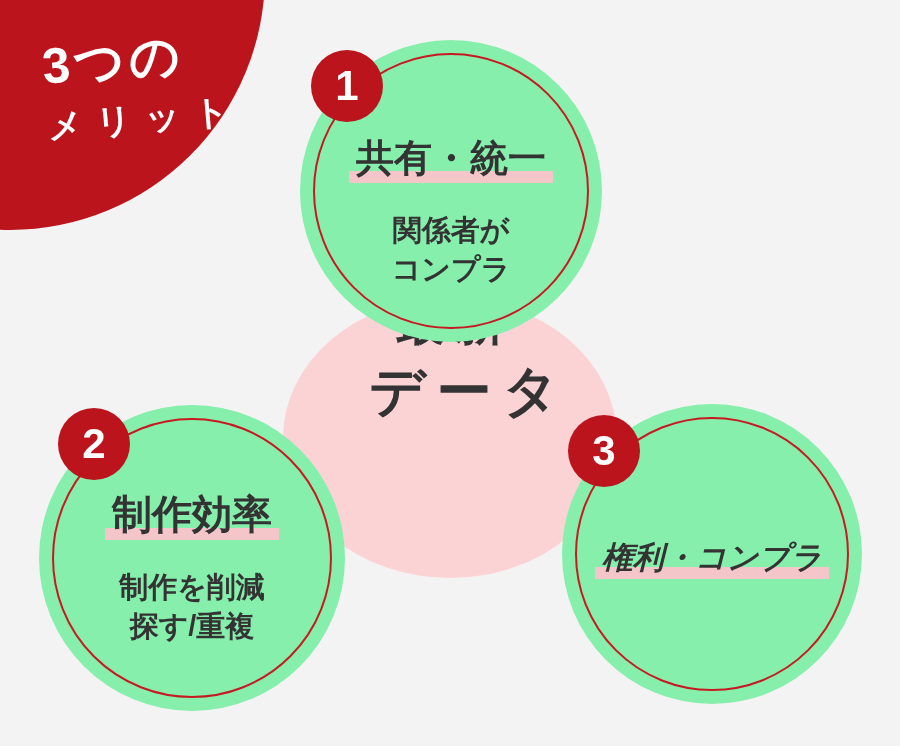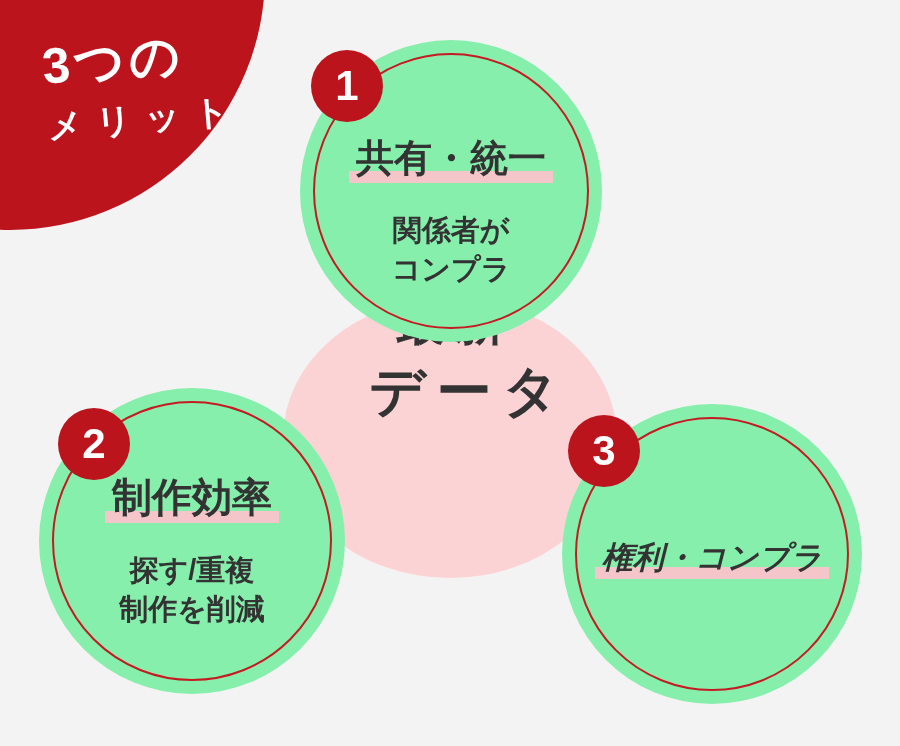--- a/index.html
+++ b/index.html
@@ -49,21 +49,21 @@
   .bubble{
     position:absolute;border-radius:50%;background:#86efac;z-index:3;
     display:flex;flex-direction:column;align-items:center;justify-content:center;
     text-align:center;box-sizing:border-box;gap:8px;
   }
   .bubble::before{
     content:"";position:absolute;inset:13px;border:2px solid var(--ring);
     border-radius:50%;pointer-events:none;
   }
   .bubble-1{left:300px;top:40px;width:302px;height:302px;padding-top:46px;}
-  .bubble-2{left:39px;top:388px;width:306px;height:306px;padding-top:24px;}
+  .bubble-2{left:39px;top:405px;width:306px;height:306px;padding-top:24px;}
   .bubble-3{left:562px;top:404px;width:300px;height:300px;padding-top:40px;}
 
   .bubble-title{
     position:relative;display:inline-block;color:var(--ink);font-weight:800;
     line-height:1;padding:0 7px 6px 7px;
     background-image:linear-gradient(var(--hl),var(--hl));
     background-repeat:no-repeat;background-size:100% 12px;
     background-position:0 100%;
   }
   .bubble-1 .bubble-title{font-size:38px;}
@@ -106,22 +106,22 @@
       <div>コンプラ</div>
     </div>
   </div>
   <div class="badge badge-1">
     <span>1</span>
   </div>
 
   <div class="bubble bubble-2">
     <span class="bubble-title">制作効率</span>
     <div class="bubble-desc">
+      <div>制作を削減</div>
       <div>探す/重複</div>
-      <div>制作を削減</div>
     </div>
   </div>
   <div class="badge badge-2">
     <span>2</span>
   </div>
 
   <div class="bubble bubble-3">
     <span class="bubble-title">権利・コンプラ</span>
     <div class="bubble-desc">
     </div>

